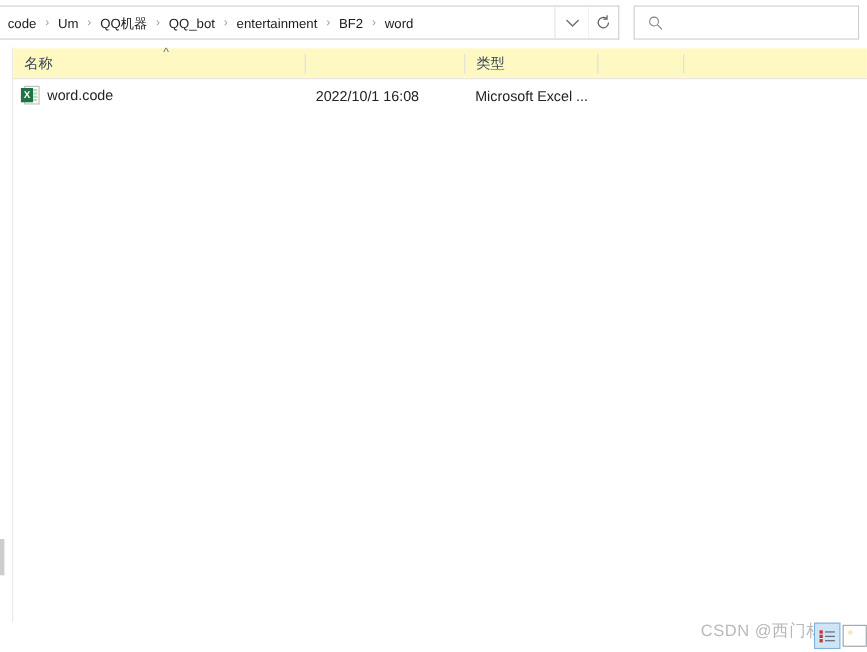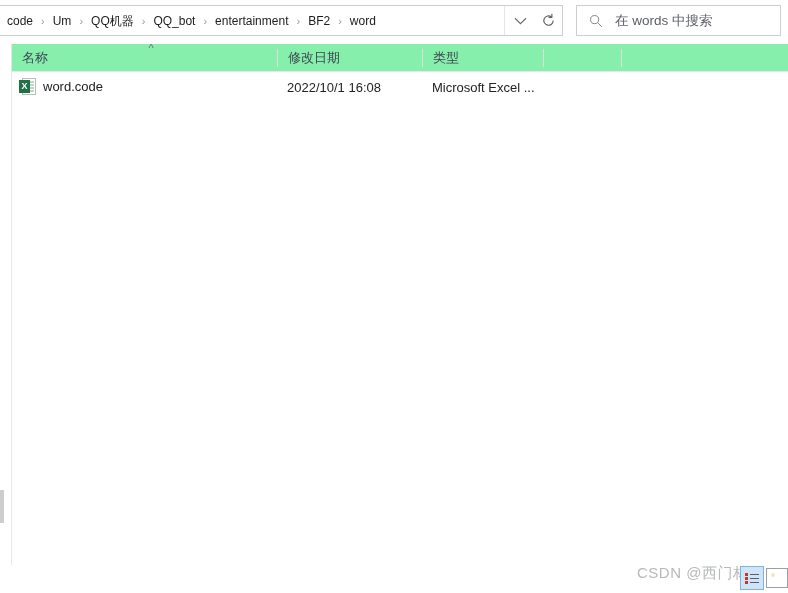--- a/index.html
+++ b/index.html
@@ -123,21 +123,21 @@
     left: 0px; top: 490px;
     width: 4px; height: 33px;
     background: #cdcdcd;
   }
 
   
   #column-header {
     position: absolute;
     left: 12px; top: 44px;
     width: 776px; height: 28px;
-    background: #86efac;
+    background: #fef9c3;
   }
   .col-head {
     position: absolute;
     top: 0;
     height: 28px;
     display: flex;
     align-items: center;
     font-size: 13px;
     color: #3e4654;
     box-sizing: border-box;
@@ -333,36 +333,32 @@
     </svg>
   </div>
 
   <div id="search-box">
     <span id="search-icon-wrap">
       <svg width="14" height="14" viewBox="0 0 16 16" aria-hidden="true">
         <circle cx="6.4" cy="6.4" r="4.6" fill="none" stroke="#7a7f88" stroke-width="1.1"></circle>
         <line x1="9.9" y1="9.9" x2="14.6" y2="14.6" stroke="#7a7f88" stroke-width="1.1"></line>
       </svg>
     </span>
-    <input id="search-input" type="text" placeholder="在 words 中搜索" style="">
   </div>
 </div>
 
 <div id="nav-pane-edge"></div>
 <div id="nav-pane-scrollthumb"></div>
 
 <div id="column-header">
   <div class="col-head" style="left:0px;width:265px;">
     <span>名称</span>
     <span id="sort-caret">^</span>
   </div>
   <div class="col-sep" style="left:265px;"></div>
-  <div class="col-head" style="left:266px;width:144px;">
-    <span>修改日期</span>
-  </div>
   <div class="col-sep" style="left:410px;"></div>
   <div class="col-head" style="left:411px;width:120px;">
     <span>类型</span>
   </div>
   <div class="col-sep" style="left:531px;"></div>
   <div class="col-sep" style="left:609px;"></div>
 </div>
 <div id="header-underline"></div>
 
 <div id="file-list">

